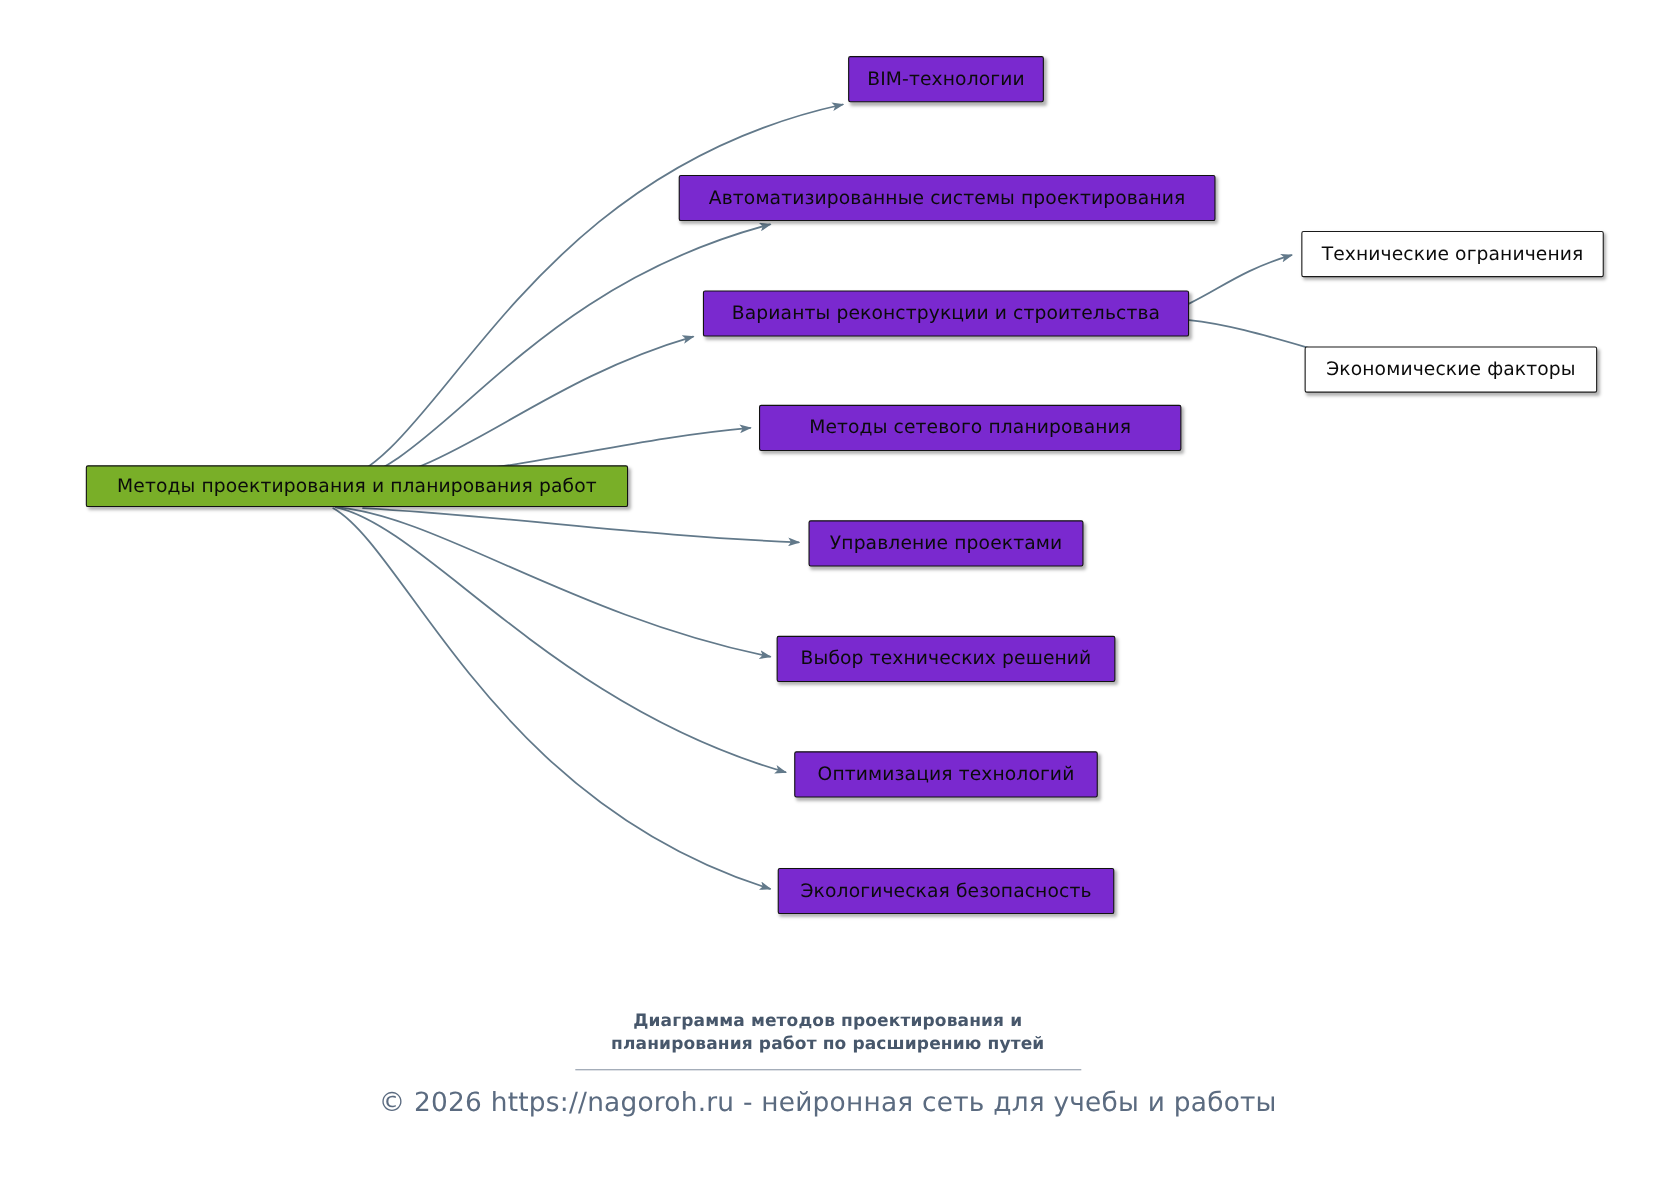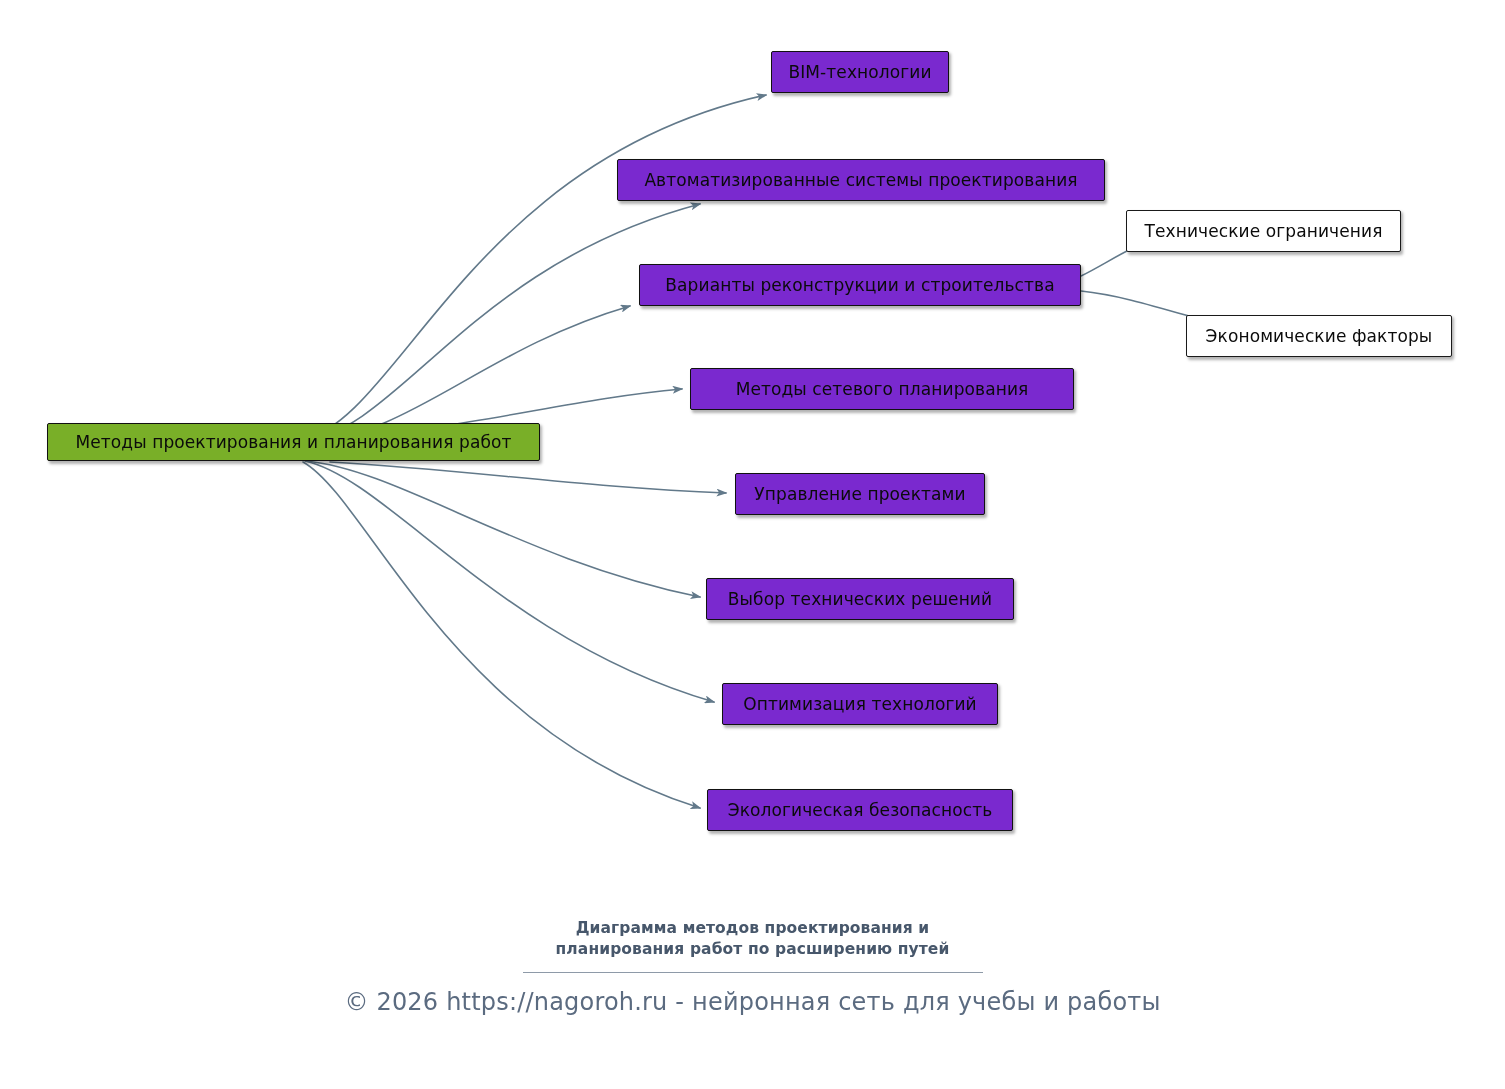--- a/index.html
+++ b/index.html
@@ -42,20 +42,21 @@
     font-size: 17px;
     color: #0b0b0b;
     white-space: nowrap;
     letter-spacing: 0.1px;
     box-shadow: 2px 2.5px 3px rgba(0,0,0,0.30);
     font-family: "DejaVu Sans", "Liberation Sans", sans-serif;
   }
 
   .node.root {
     background: #79AF28;
+    margin-left: 31px;
   }
 
   .node.branch {
     background: #7A29CF;
   }
 
   .node.leaf {
     background: #ffffff;
     border-color: #1a1a1a;
     border-width: 1.6px;
@@ -150,21 +151,21 @@
   </div>
 
   <div class="node branch" style="left: 722px; top: 683px; width: 276px; height: 42px; background: rgb(122, 41, 207);">
     <span>Оптимизация технологий</span>
   </div>
 
   <div class="node branch" style="left: 707px; top: 789px; width: 306px; height: 42px; background: rgb(122, 41, 207);">
     <span>Экологическая безопасность</span>
   </div>
 
-  <div class="node leaf" style="left: 1126px; top: 210px; width: 275px; height: 42px; background: rgb(255, 255, 255);">
+  <div class="node leaf" style="left: 1183px; top: 210px; width: 275px; height: 42px; background: rgb(255, 255, 255);">
     <span>Технические ограничения</span>
   </div>
 
   <div class="node leaf" style="left: 1186px; top: 315px; width: 266px; height: 42px; background: rgb(255, 255, 255);">
     <span>Экономические факторы</span>
   </div>
 
   <div class="footer" id="footer-title">
     <div>Диаграмма методов проектирования и</div>
     <div>планирования работ по расширению путей</div>

